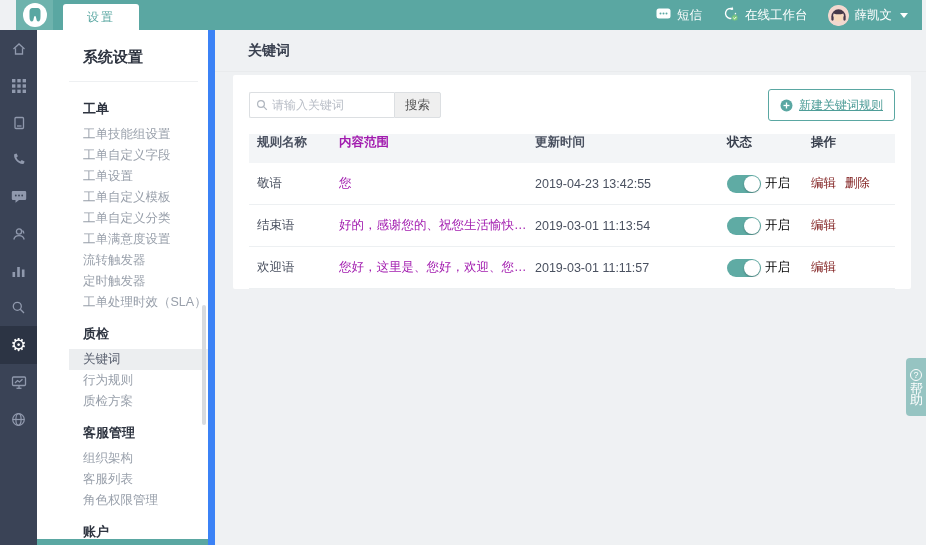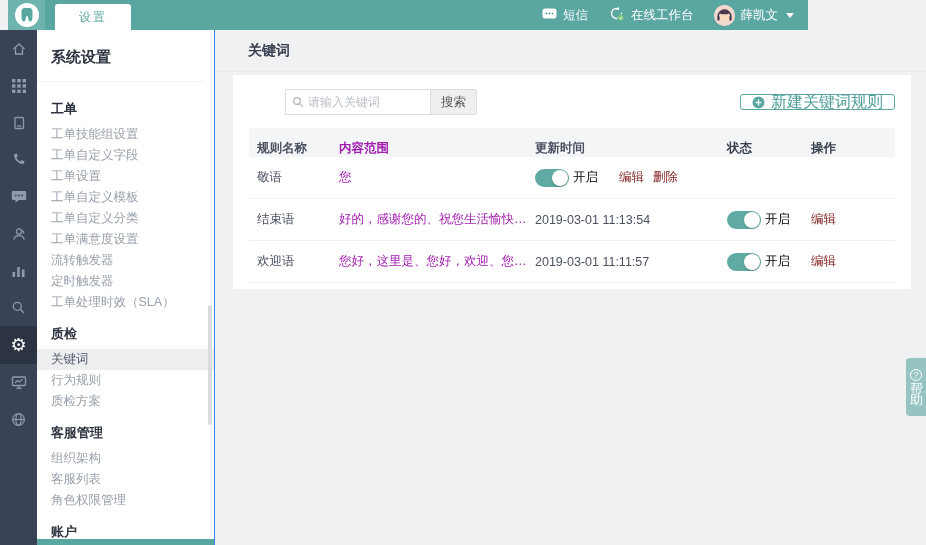--- a/index.html
+++ b/index.html
@@ -1,64 +1,64 @@
 <!DOCTYPE html>
 <html><head>
 <meta charset="utf-8">
 <style>
   * { margin:0; padding:0; box-sizing:border-box; }
   html,body { width:926px; height:545px; overflow:hidden; }
   body { font-family:"Liberation Sans","DejaVu Sans",sans-serif; background:#EFF1F3; position:relative; font-size:13px; }
 
   
-  .topbar { position:absolute; left:8px; top:0; width:800px; height:30px; background:#5AA7A2; z-index:5; }
+  .topbar { position:absolute; left:16px; top:0; width:906px; height:30px; background:#5AA7A2; z-index:5; }
   .logo-tile { position:absolute; left:0; top:0; width:37px; height:30px; background:#6EB3AD; display:flex; align-items:center; justify-content:center; }
   .logo-circle { width:24px; height:24px; background:#fff; border-radius:50%; display:flex; align-items:center; justify-content:center; }
   .top-tab { position:absolute; left:47px; top:4px; width:76px; height:26px; background:#fff; border-radius:3px 3px 0 0;
              color:#5AA7A2; font-size:12px; letter-spacing:2px; display:flex; align-items:center; justify-content:center; }
   .topbar-right { position:absolute; right:14px; top:0; height:30px; display:flex; align-items:center; gap:20px; color:#fff; font-size:12.5px; }
   .top-group { display:flex; align-items:center; gap:6px; cursor:pointer; }
   .avatar { width:21px; height:21px; border-radius:50%; overflow:hidden; background:#F3D8CF; display:block; }
   .caret { width:0; height:0; border-left:4px solid transparent; border-right:4px solid transparent; border-top:5px solid #fff; margin-left:2px; }
 
   
   .rail { position:absolute; left:0; top:30px; width:37px; height:515px; background:#3A4356; z-index:4; }
   .rail-item { width:37px; height:37px; display:flex; align-items:center; justify-content:center; color:#9099AD; cursor:pointer; }
   .rail-item.active { background:#2C3444; color:#fff; height:38px; }
   .rail-item svg { display:block; }
   .gear-glyph { font-size:18px; line-height:1; }
 
   
-  .sidebar { position:absolute; left:37px; top:30px; width:178px; height:515px; background:#fff; border-right:1px solid #3b82f6; overflow:hidden; }
+  .sidebar { position:absolute; left:37px; top:30px; width:178px; height:515px; background:#fff; border-right:7px solid #3b82f6; overflow:hidden;padding-left:32px; }
   .side-title { font-size:15px; font-weight:bold; color:#2E3440; padding:18px 0 14px 14px; border-bottom:1px solid #EEF0F2; margin-right:10px; }
   .side-sections { padding-top:6px; }
   .side-heading { font-size:13px; font-weight:bold; color:#2E3440; padding:12px 0 6px 14px; }
   .side-item { font-size:12.5px; color:#99A0AB; padding:4px 0 4px 14px; line-height:13px; cursor:pointer; }
   .side-item.active { background:#ECEEF0; color:#5A6170; }
   .side-scrollthumb { position:absolute; right:2px; top:275px; width:4px; height:120px; background:#D9DBDE; border-radius:2px; }
   .side-bottombar { position:absolute; left:0; bottom:0; width:178px; height:6px; background:#5AA7A2; }
 
   
   .main { position:absolute; left:215px; top:30px; width:711px; height:515px; background:#EFF1F3; }
   .page-header { height:42px; display:flex; align-items:center; padding-left:33px; border-bottom:1px solid #E9EBED;
                  font-size:14px; font-weight:bold; color:#3A4150; }
   .panel { margin:3px 15px 0 18px; background:#fff; border-radius:2px; padding:14px 16px 10px 16px; height:214px; }
   .toolbar { display:flex; align-items:center; justify-content:space-between; }
   .search-group { display:flex; align-items:center; }
   .search-box { display:flex; align-items:center; width:145px; height:26px; border:1px solid #DCDFE2; border-right:none;
-                border-radius:2px 0 0 2px; padding:0 6px; background:#fff;margin-left:36px; }
+                border-radius:2px 0 0 2px; padding:0 6px; background:#fff; }
   .search-box input { border:none; outline:none; width:118px; font-size:12px; color:#555; font-family:inherit; }
   .search-box input::placeholder { color:#B9BEC7; }
   .search-btn { height:26px; padding:0 10px; background:#EFEFEF; border:1px solid #DCDFE2; border-radius:0 2px 2px 0;
                 font-size:12.5px; color:#555; cursor:pointer; font-family:Liberation Mono, monospace; }
-  .new-rule-btn { height:16px; display:flex; align-items:center; gap:6px; padding:0 11px; background:#fff;
-                  border:1px solid #5AA7A2; border-radius:3px; color:#4E9D98; font-size:16px; cursor:pointer; font-family:inherit; }
+  .new-rule-btn { height:32px; display:flex; align-items:center; gap:6px; padding:0 11px; background:#fff;
+                  border:1px solid #5AA7A2; border-radius:3px; color:#4E9D98; font-size:12px; cursor:pointer; font-family:inherit;text-decoration:underline; }
 
   .table { margin-top:13px; }
-  .thead { display:flex; height:29px; align-items:flex-end; background:#F3F5F7; font-weight:bold; color:#39404E; font-size:12.5px; }
+  .thead { display:flex; height:29px; align-items:flex-start; background:#F3F5F7; font-weight:bold; color:#39404E; font-size:12.5px; }
   .trow  { display:flex; height:42px; align-items:center; border-bottom:1px solid #EDF0F2; }
   .cell  { padding-left:8px; overflow:hidden; white-space:nowrap; text-overflow:ellipsis; }
   .c-name   { width:82px;  color:#4A5160; font-size:12.5px; }
   .c-content{ width:196px; color:#a21caf; font-size:12.5px; }
   .c-time   { width:192px; color:#4A5160; font-size:12.5px; }
   .c-status { width:84px;  display:flex; align-items:center; gap:4px; }
   .c-actions{ flex:1; display:flex; gap:9px; }
   .thead .c-status, .thead .c-actions { display:block; }
   .link { color:#7f1d1d; font-size:12.5px; cursor:pointer; text-decoration:none; }
   .toggle { position:relative; width:34px; height:18px; border-radius:9px; background:#C9CED6; display:inline-block; cursor:pointer; flex:none; }
@@ -268,20 +268,21 @@
         <div class="cell c-name">规则名称</div>
         <div class="cell c-content">内容范围</div>
         <div class="cell c-time">更新时间</div>
         <div class="cell c-status">状态</div>
         <div class="cell c-actions">操作</div>
       </div>
       <div>
           <div class="trow">
             <div class="cell c-name">敬语</div>
             <div class="cell c-content">您</div>
+            <div class="cell c-time">2019-04-23 13:42:55</div>
             <div class="cell c-status">
               <span class="toggle on">
                 <span class="knob"></span>
               </span>
               <span class="status-label">开启</span>
             </div>
             <div class="cell c-actions">
               <a class="link">编辑</a>
               <a class="link">删除</a>
             </div>

